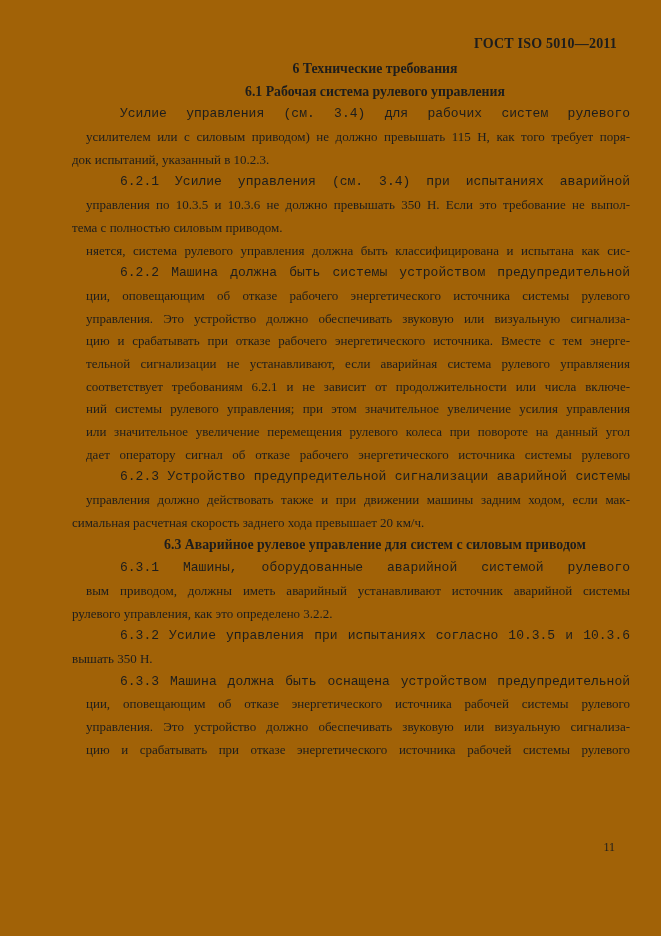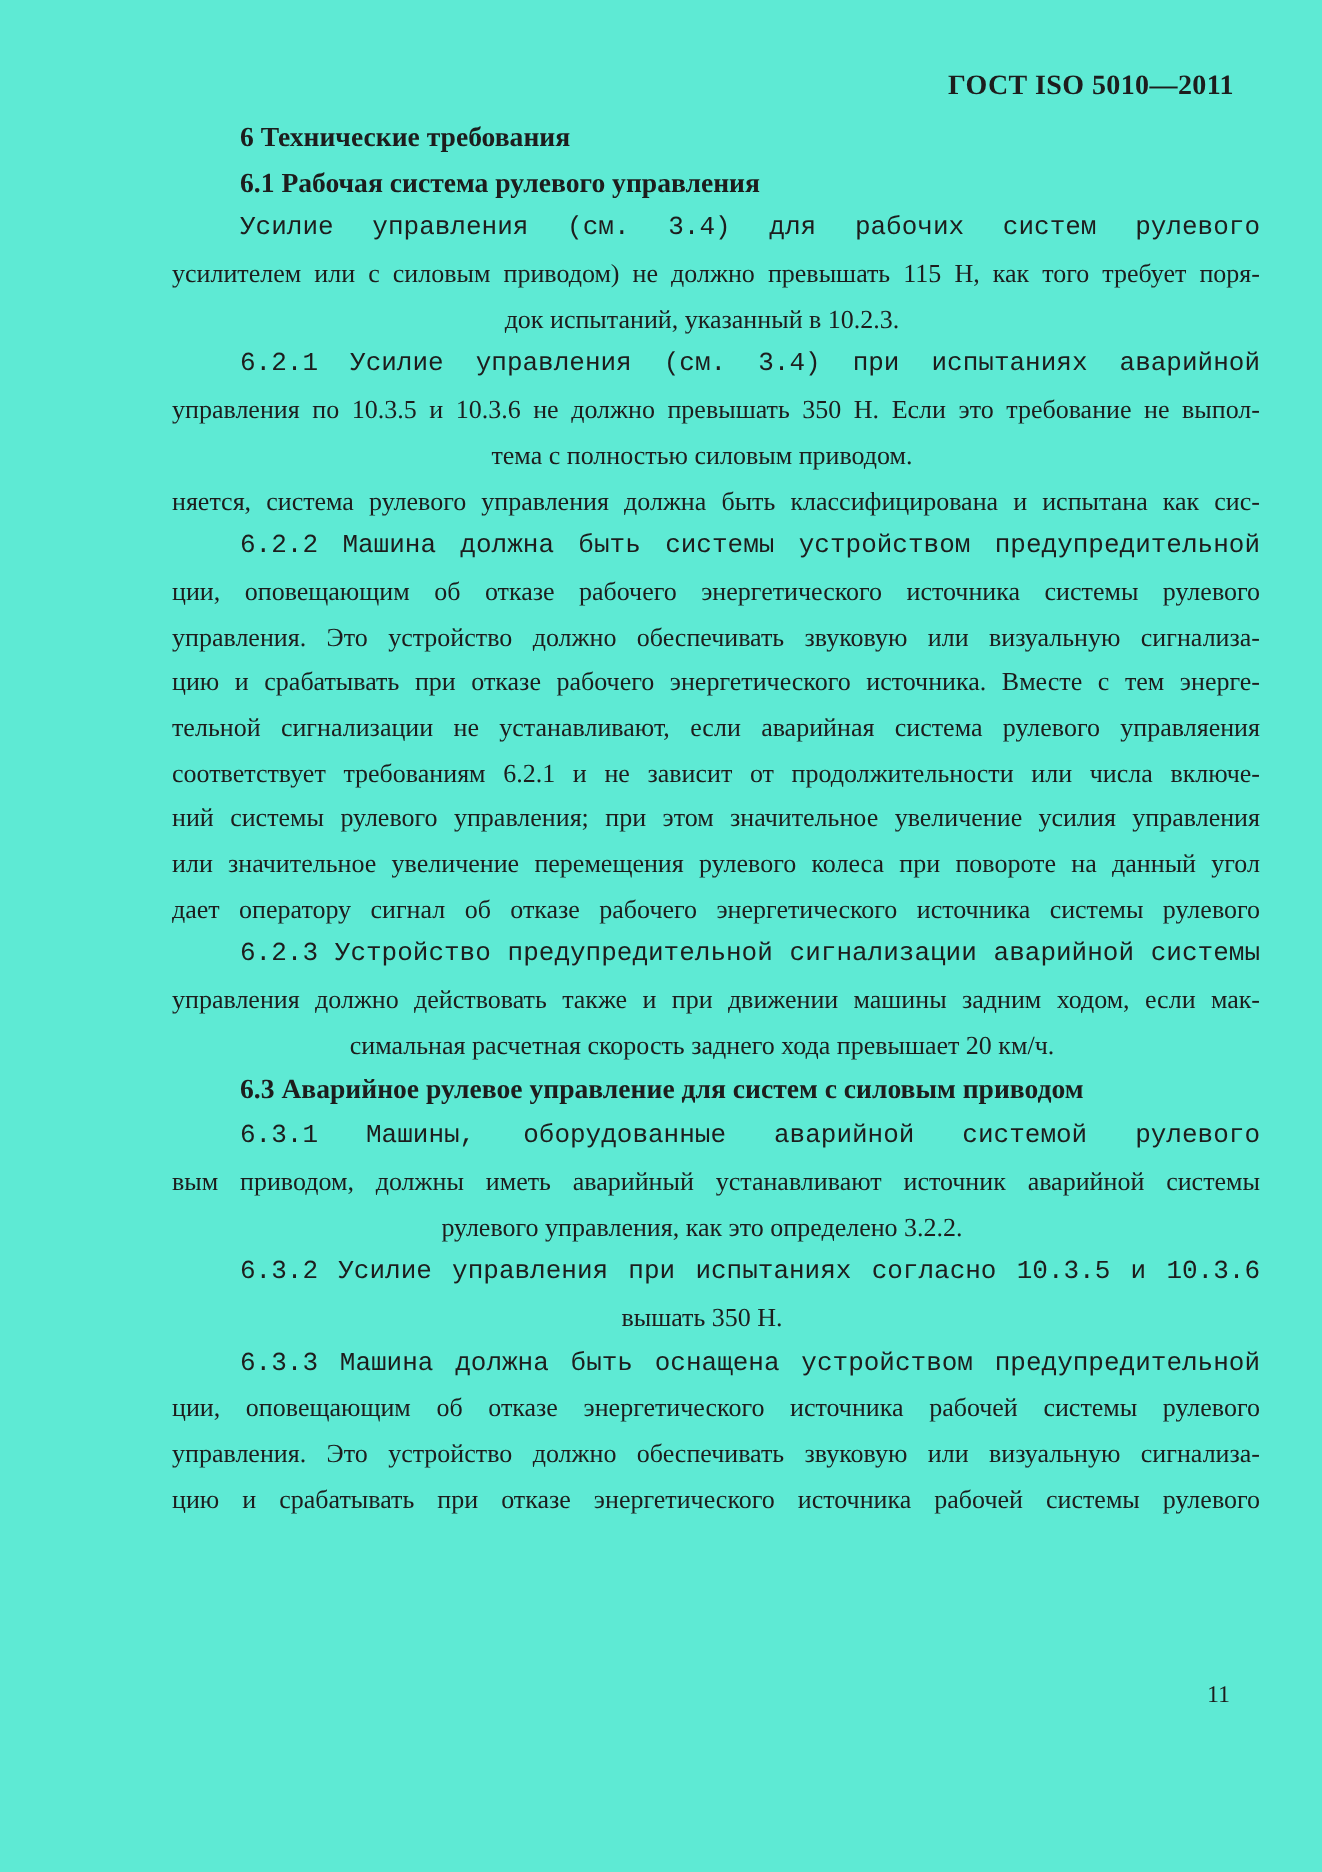--- a/index.html
+++ b/index.html
@@ -4,21 +4,21 @@
 <style>
   html, body {
     margin: 0;
     padding: 0;
     background: #ffffff;
   }
   .page {
     position: relative;
     width: 661px;
     height: 936px;
-    background: #5eead4;
+    background: #a16207;
     font-family: "Liberation Serif", "DejaVu Serif", serif;
     color: #1d1d1d;
     overflow: hidden;
   }
   .doc-header {
     position: absolute;
     top: 36px;
     left: 72px;
     right: 44px;
     text-align: right;
@@ -35,35 +35,35 @@
   .line {
     font-size: 13px;
     line-height: 22.7px;
     height: 22.7px;
     overflow: hidden;
   }
   .line.heading {
     font-weight: bold;
     font-size: 13.8px;
     text-indent: 48px;
-    text-align: left;
+    text-align: center;
   }
   .line.pfirst {
     text-indent: 48px;
     text-align: justify;
     text-align-last: justify;
     font-family: Liberation Mono, monospace;
   }
   .line.pjust {
     text-align: justify;
     text-align-last: justify;
     margin-left: 14px;
   }
   .line.pend {
-    text-align: center;
+    text-align: left;
   }
   .page-number {
     position: absolute;
     top: 840px;
     right: 46px;
     font-size: 12px;
   }
 </style>
 </head>
 <body>

